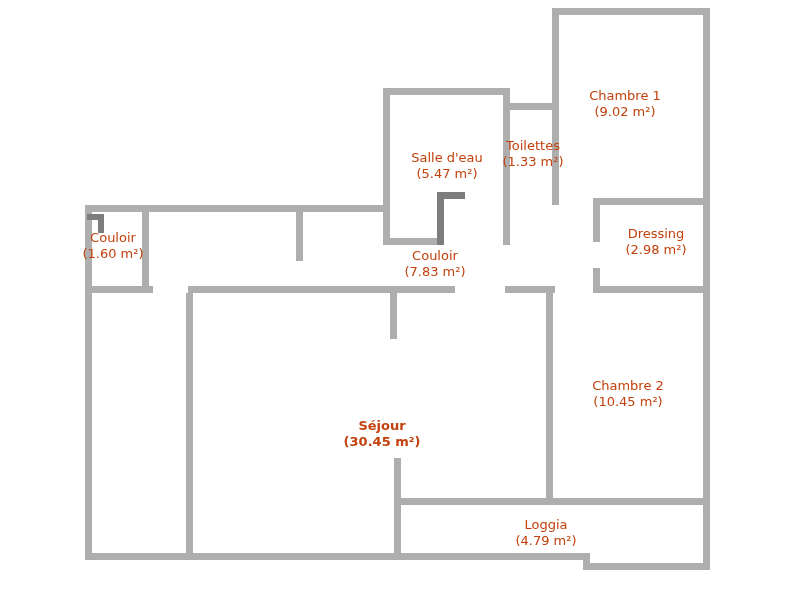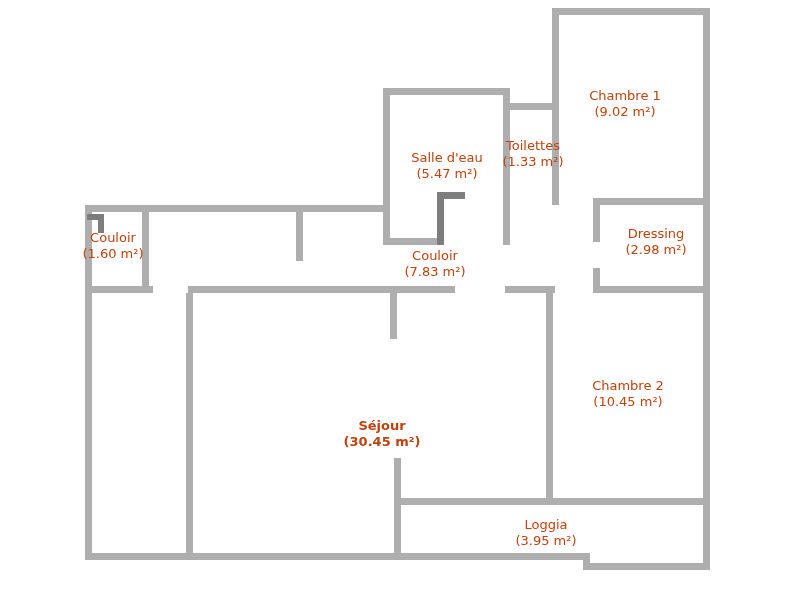--- a/index.html
+++ b/index.html
@@ -103,16 +103,16 @@
   <div class="room-label" style="left:382px; top:418px;font-weight:bold;">
     <span>Séjour</span>
     <span>(30.45 m²)</span>
   </div>
   <div class="room-label" style="left:628px; top:378px;">
     <span>Chambre 2</span>
     <span>(10.45 m²)</span>
   </div>
   <div class="room-label" style="left:546px; top:517px;">
     <span>Loggia</span>
-    <span>(3.95 m²)</span>
+    <span>(4.79 m²)</span>
   </div>
 
 </div>
 
 </body></html>

